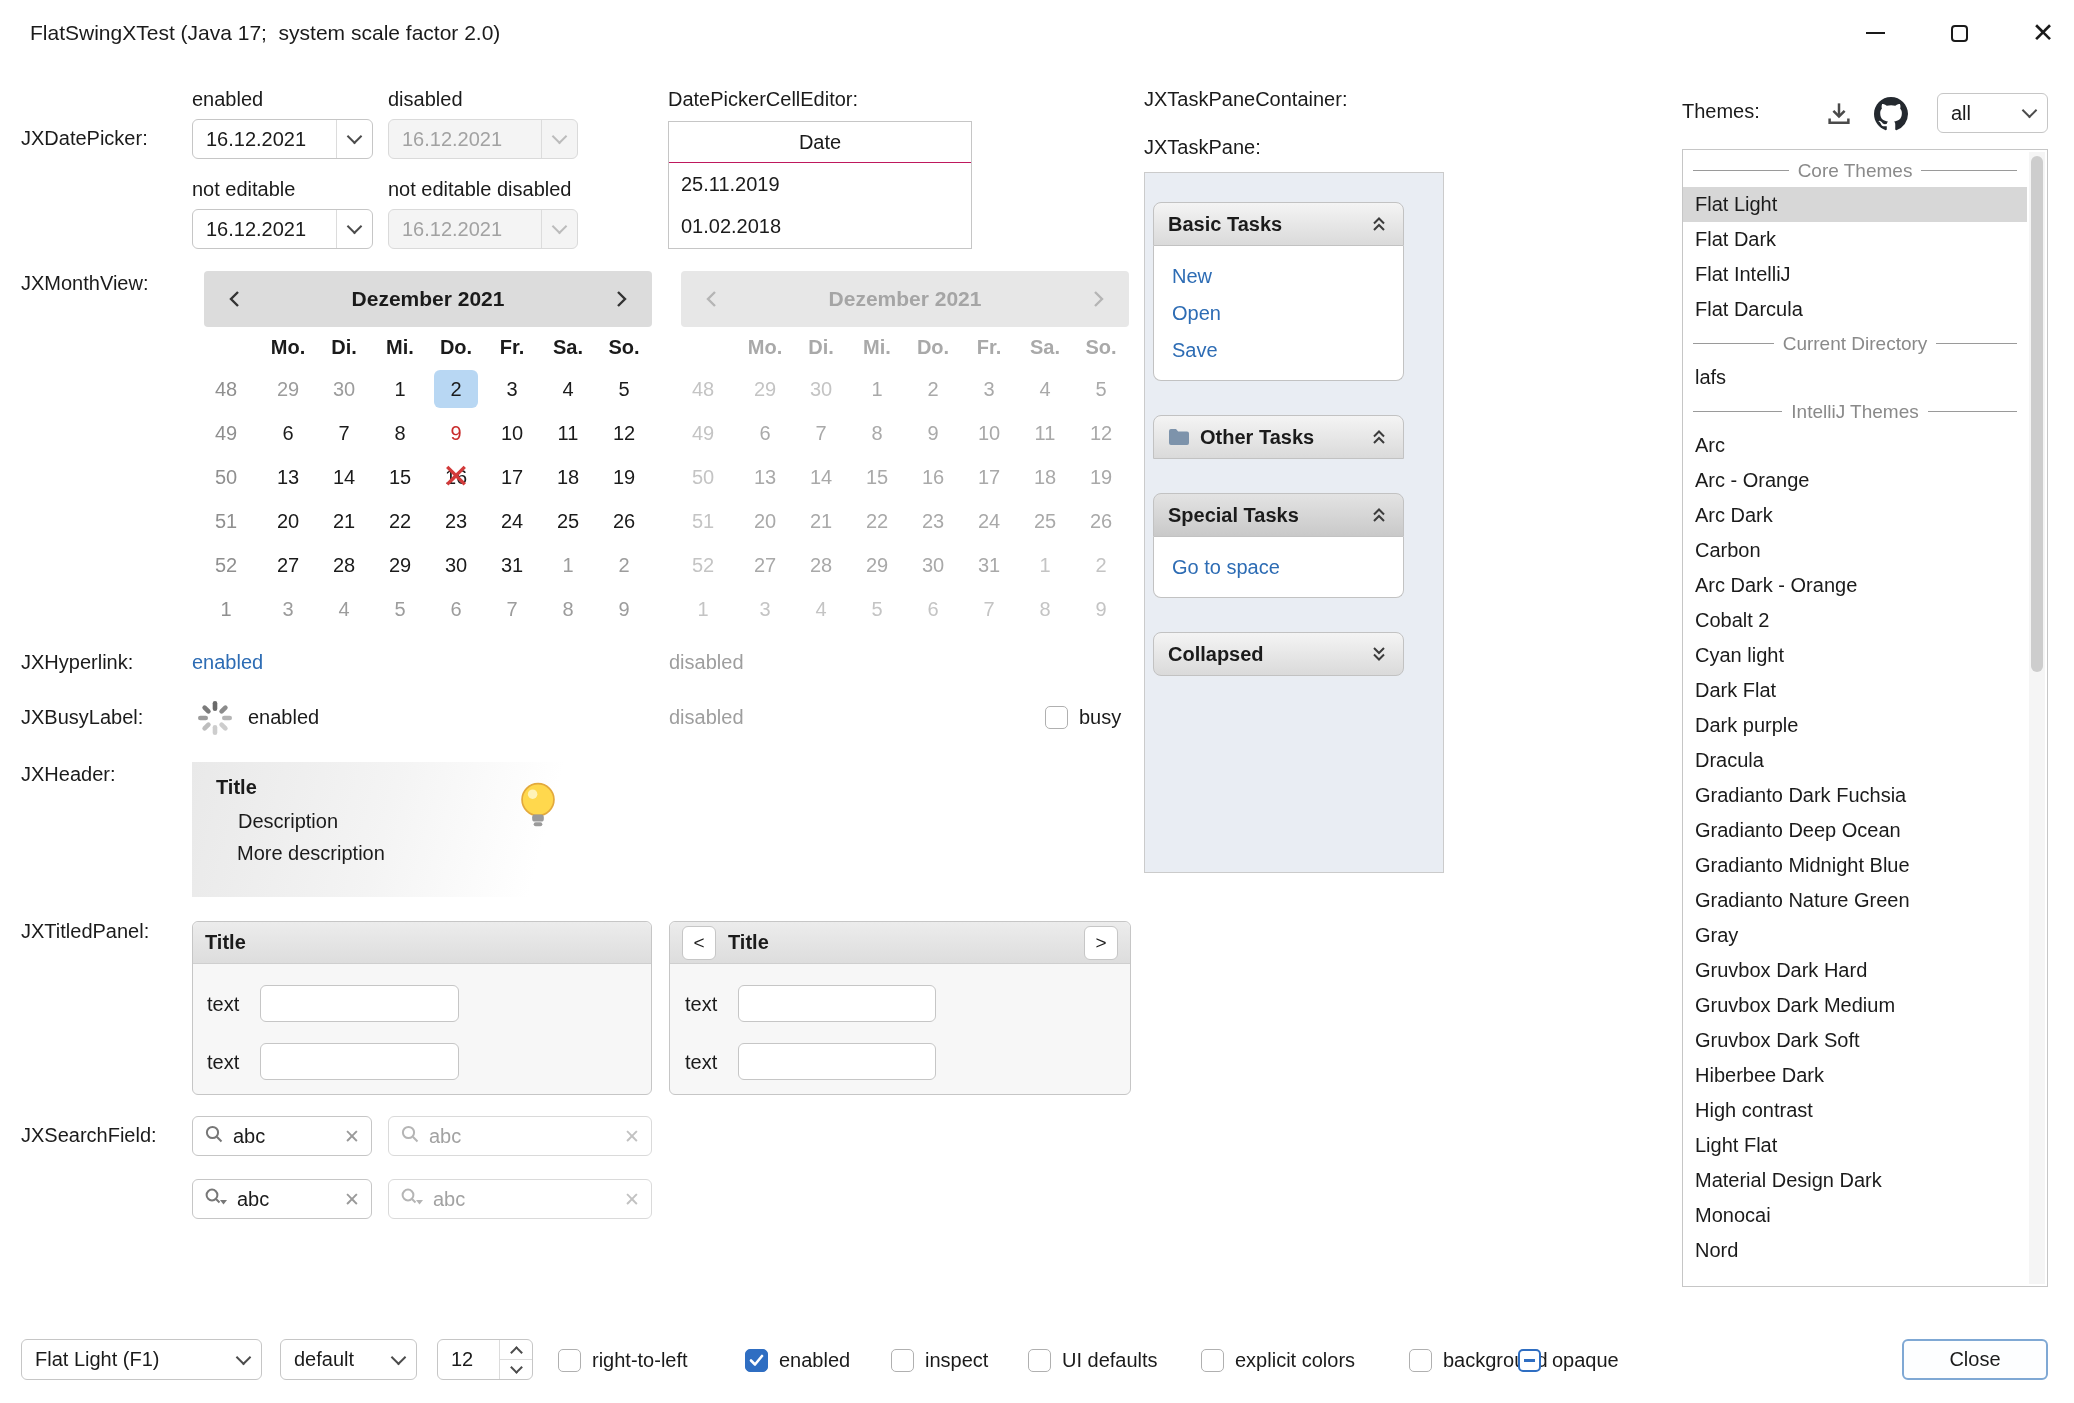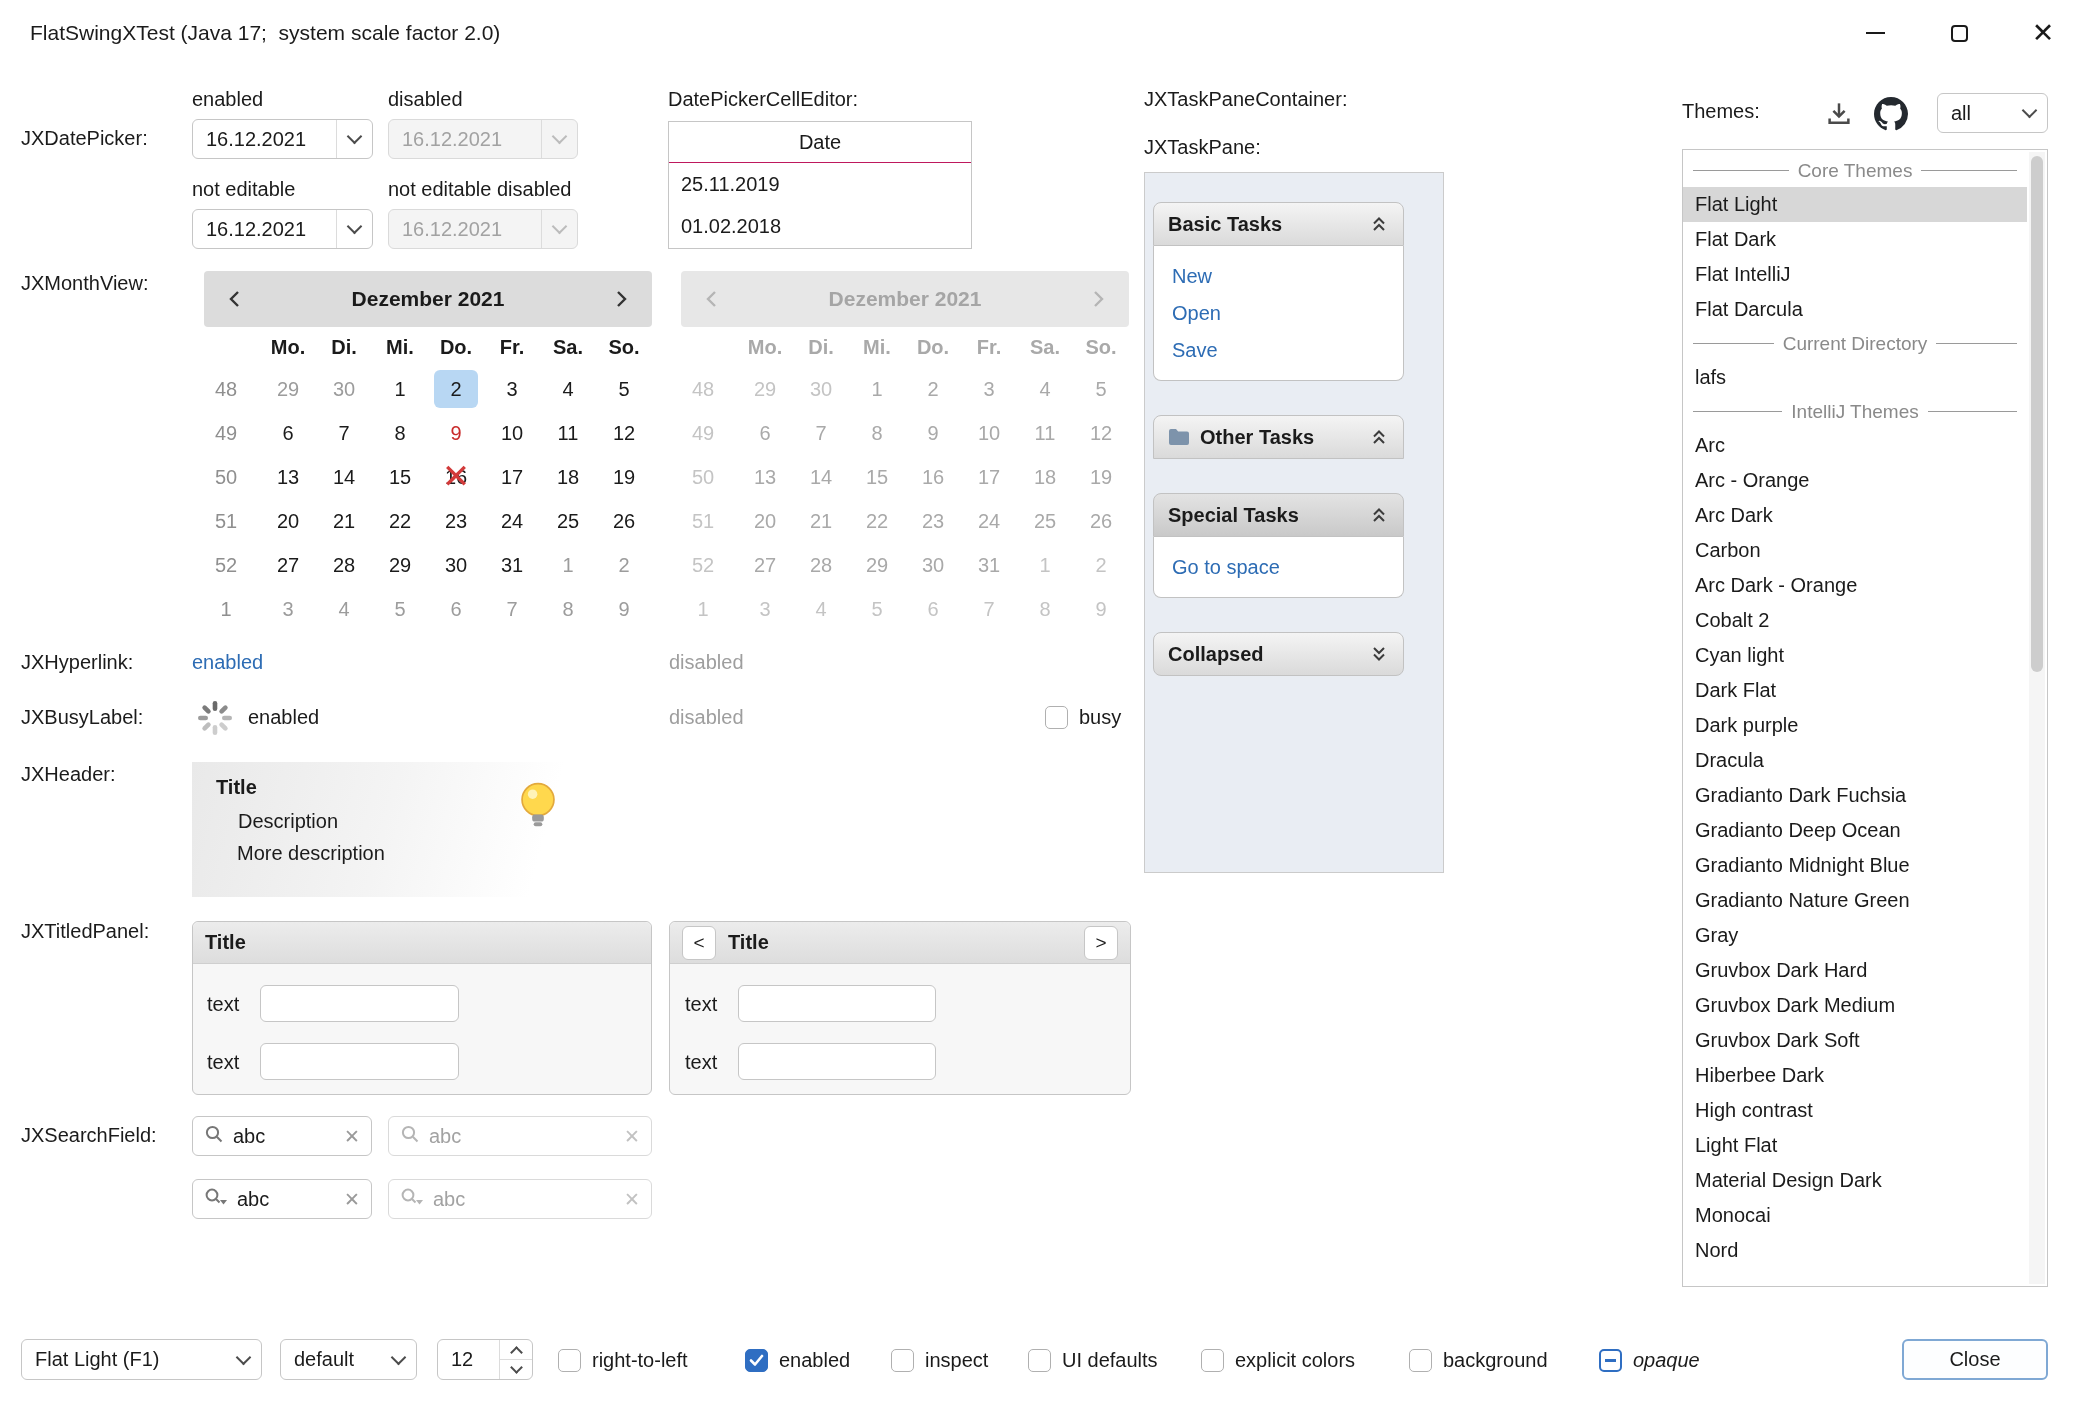--- a/index.html
+++ b/index.html
@@ -772,21 +772,21 @@
         <span class="cb-label">UI defaults</span>
       </label>
       <label class="cb-wrap" style="left: 1201px;">
         <span class="cb unchecked"></span>
         <span class="cb-label">explicit colors</span>
       </label>
       <label class="cb-wrap" style="left: 1409px;">
         <span class="cb unchecked"></span>
         <span class="cb-label">background</span>
       </label>
-      <label class="cb-wrap" style="left: 1599px; font-style: italic;">
+      <label class="cb-wrap" style="left: 1518px;">
         <span class="cb indeterminate">
           <span class="cb-dash"></span>
         </span>
         <span class="cb-label">opaque</span>
       </label>
     </div>
   <div class="close-btn">Close</div>
 
 </div>
 

